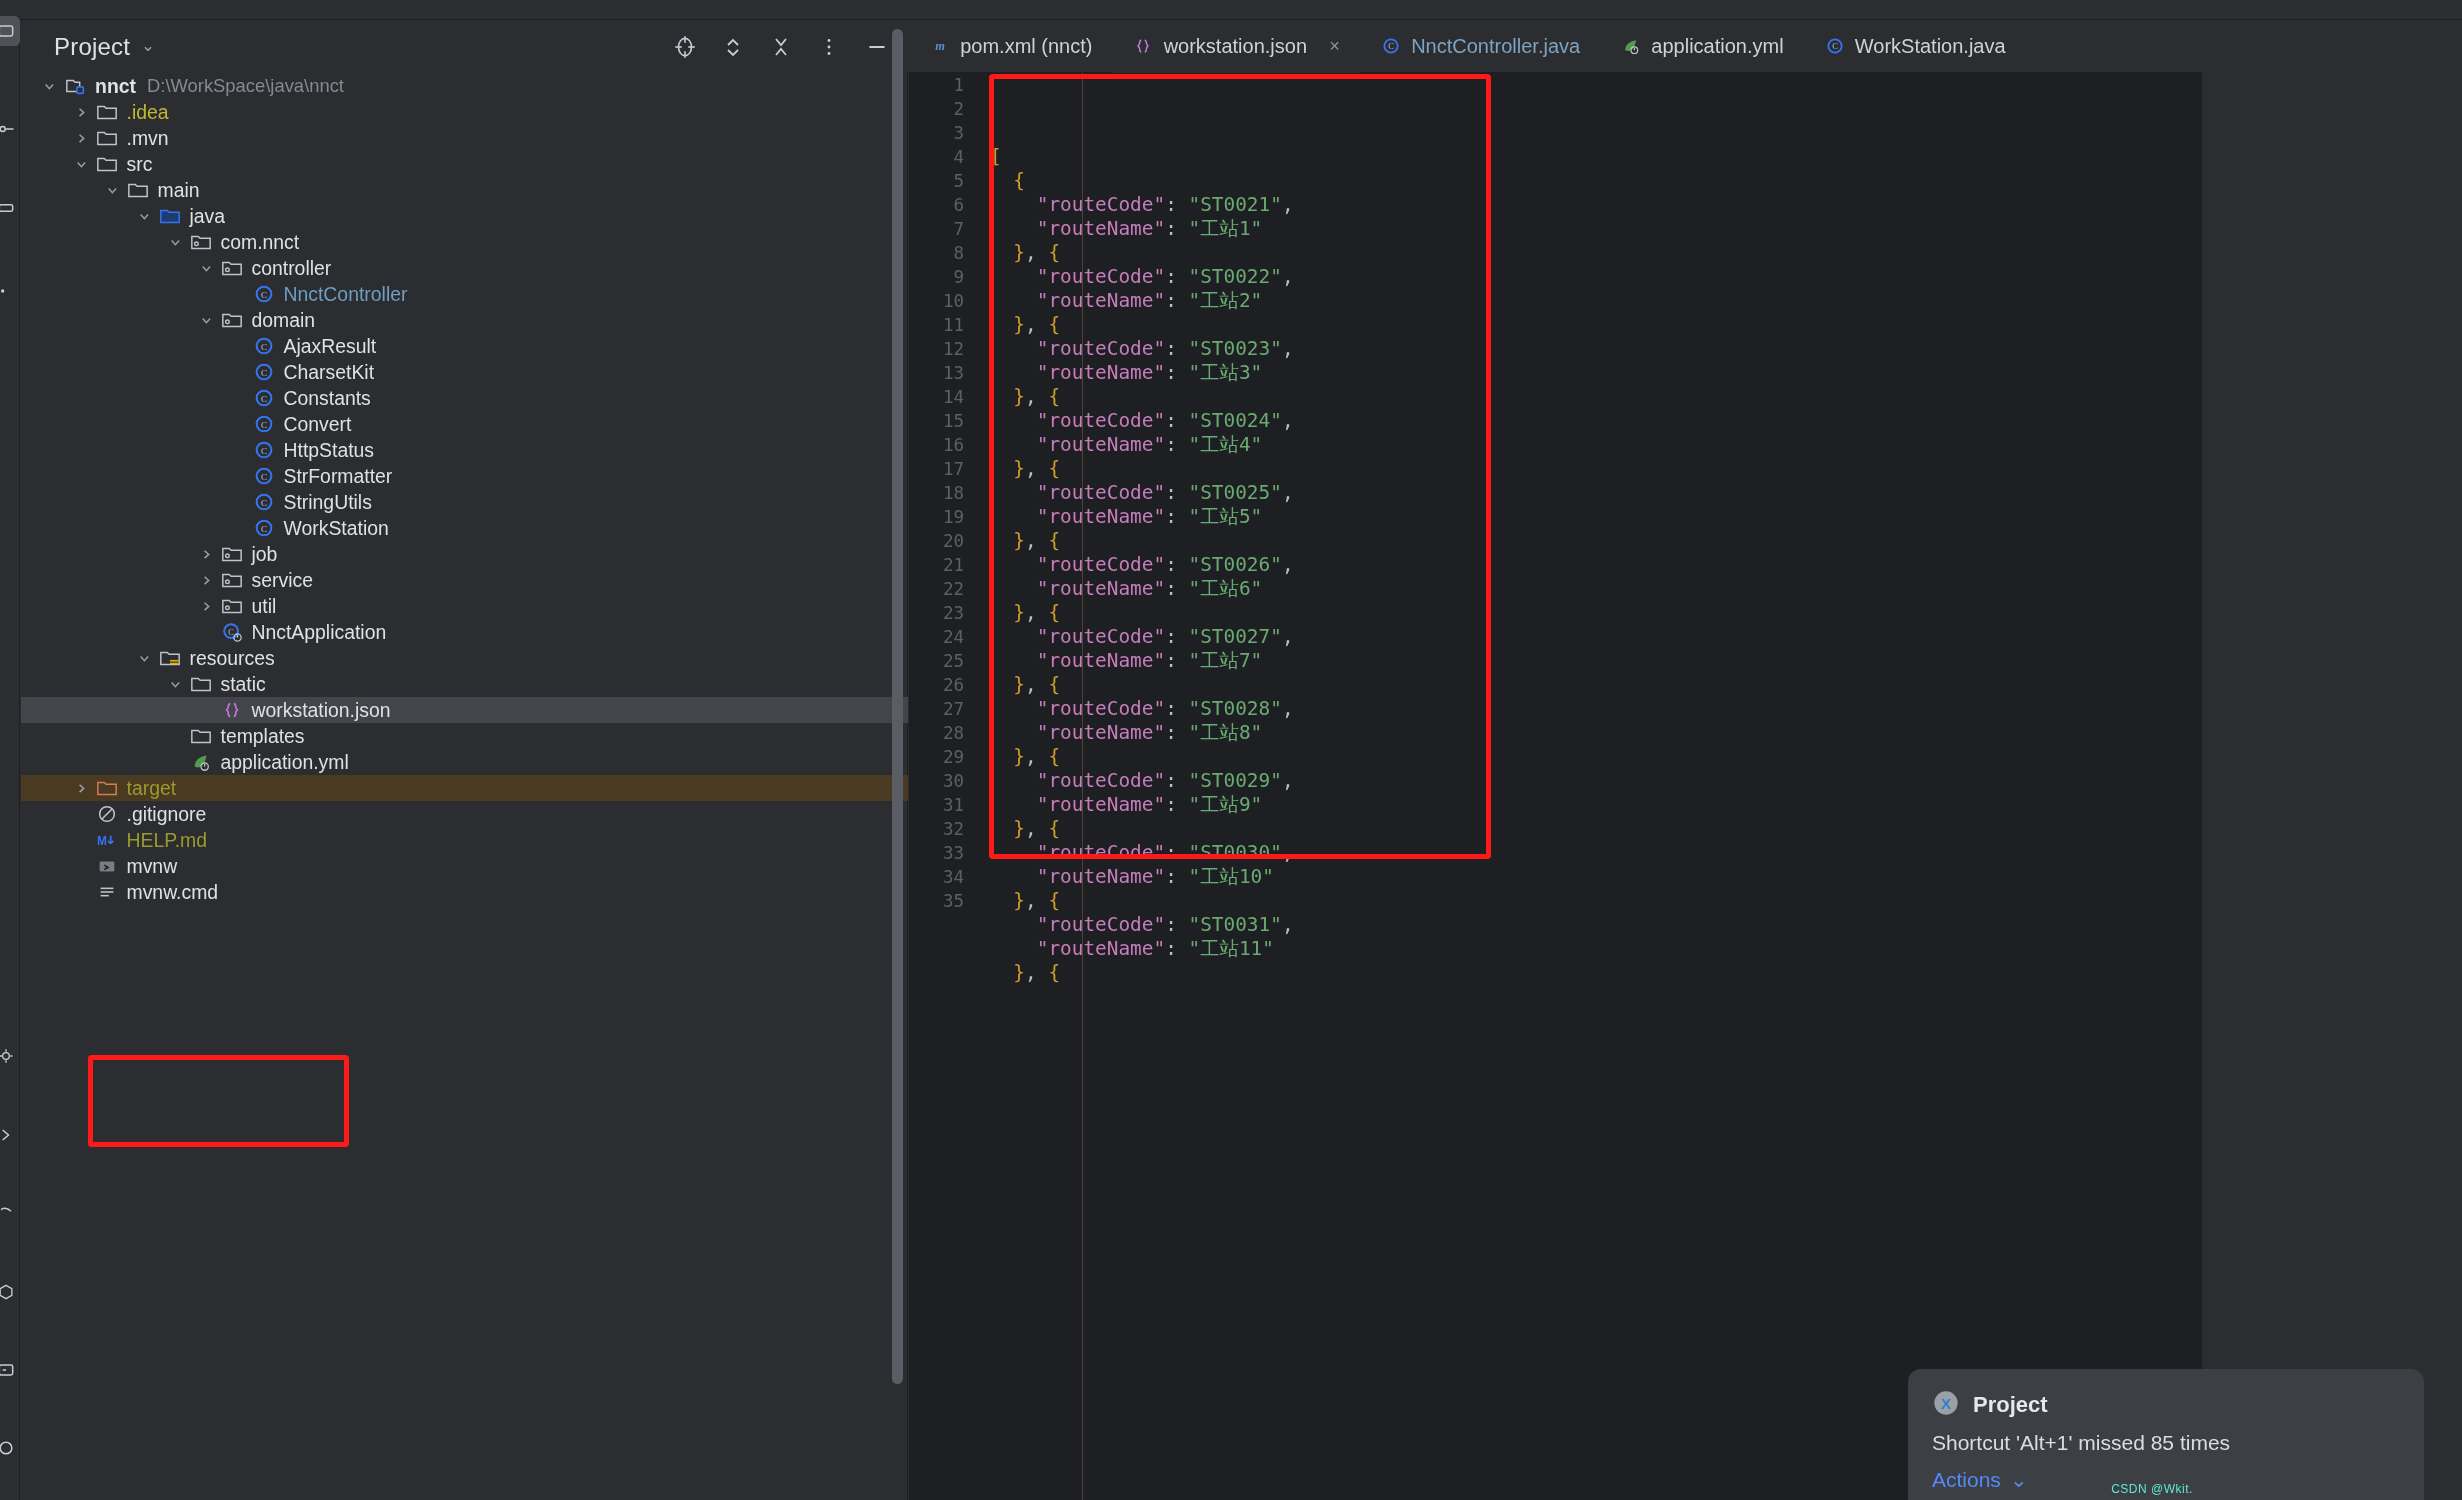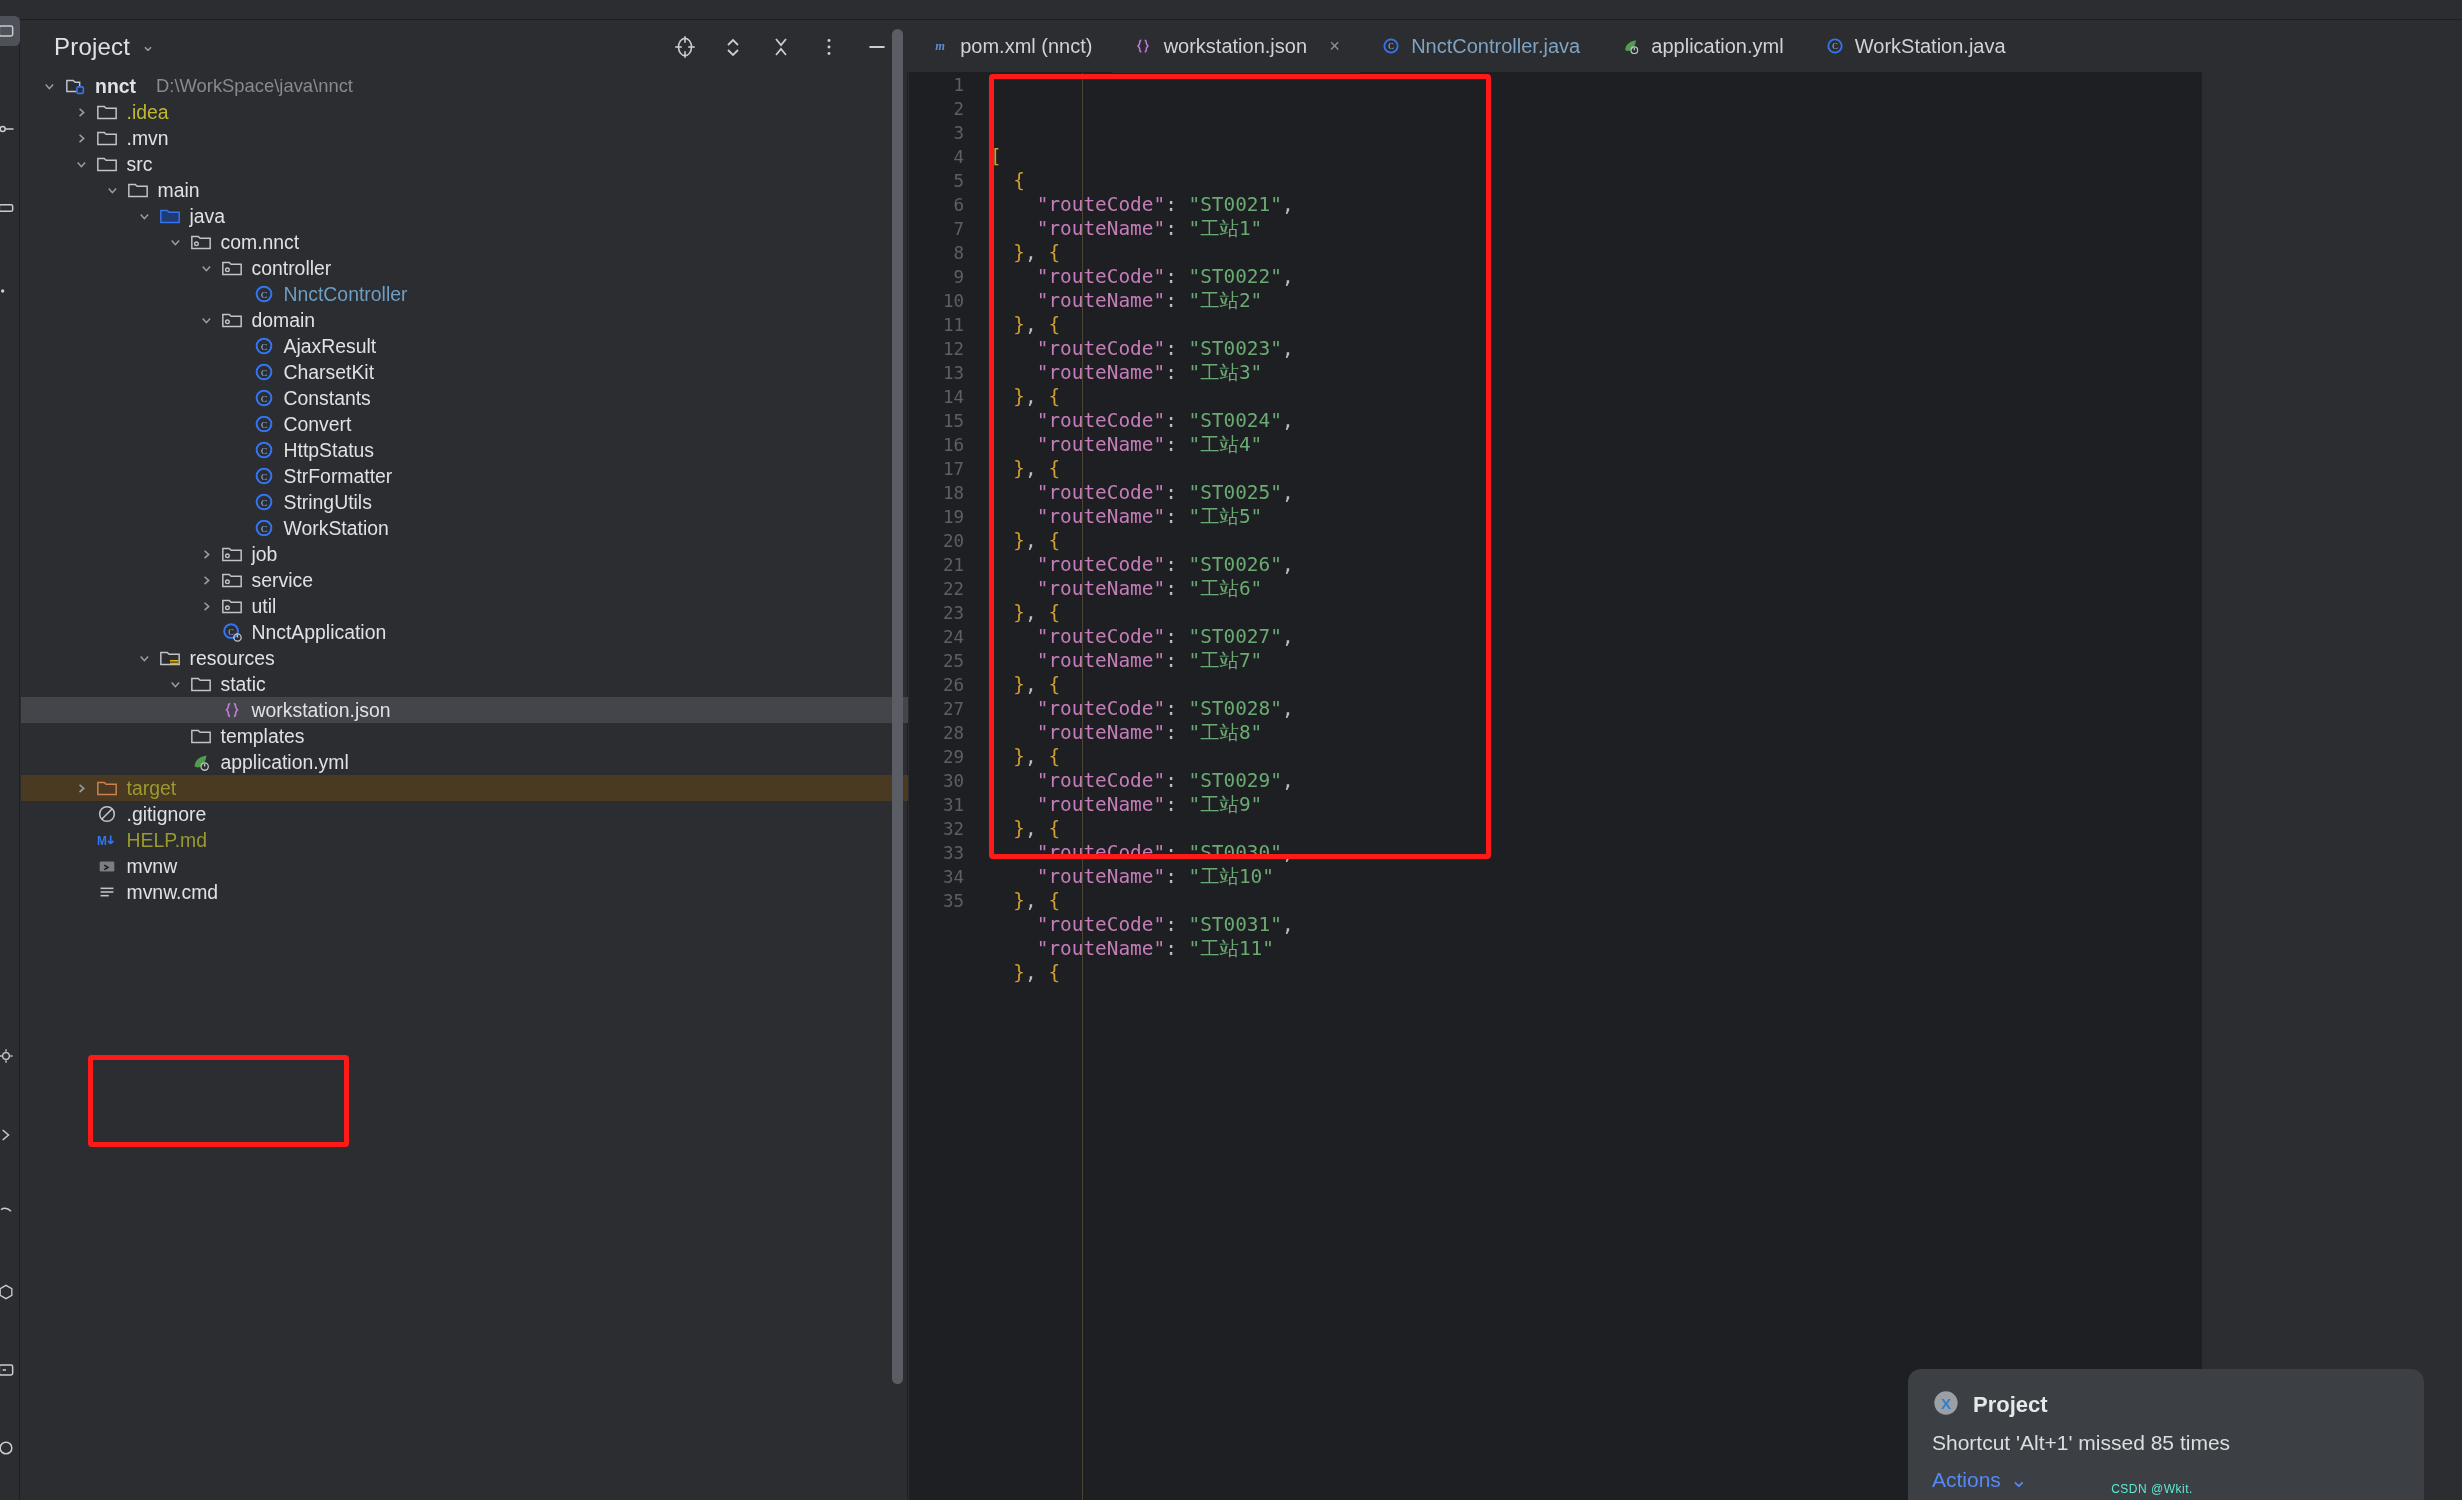--- a/index.html
+++ b/index.html
@@ -64,21 +64,21 @@
   .row.sel-grey { background: #43454a; }
   .row.sel-brown { background: #4a3a22; }
   .twisty {
     width: 24px; text-align: center; color: #9aa0a6; font-size: 15.7px; flex: none;
     display: inline-flex; align-items: center; justify-content: center;
   }
   .twisty svg { display:block; }
   .ico { width: 28px; flex: none; display: inline-flex; align-items: center; justify-content: center; }
   .lbl { margin-left: 5.5px; }
   .lbl.bold { font-weight: 700; }
-  .sub { margin-left: 20px; color: #868a91; font-size: 18.4px; }
+  .sub { margin-left: 11px; color: #868a91; font-size: 18.4px; }
 
   .c-yellow { color: #c0b830; }
   .c-white  { color: #dfe1e5; }
   .c-blue   { color: #6e9ec4; }
   .c-olive  { color: #9a9a2e; }
 
   
   .tree-scroll {
     position: absolute; right: 3.7px; top: 9.2px; width: 11px; height: 1355px;
     background: #5a5d63; border-radius: 5.5px;

